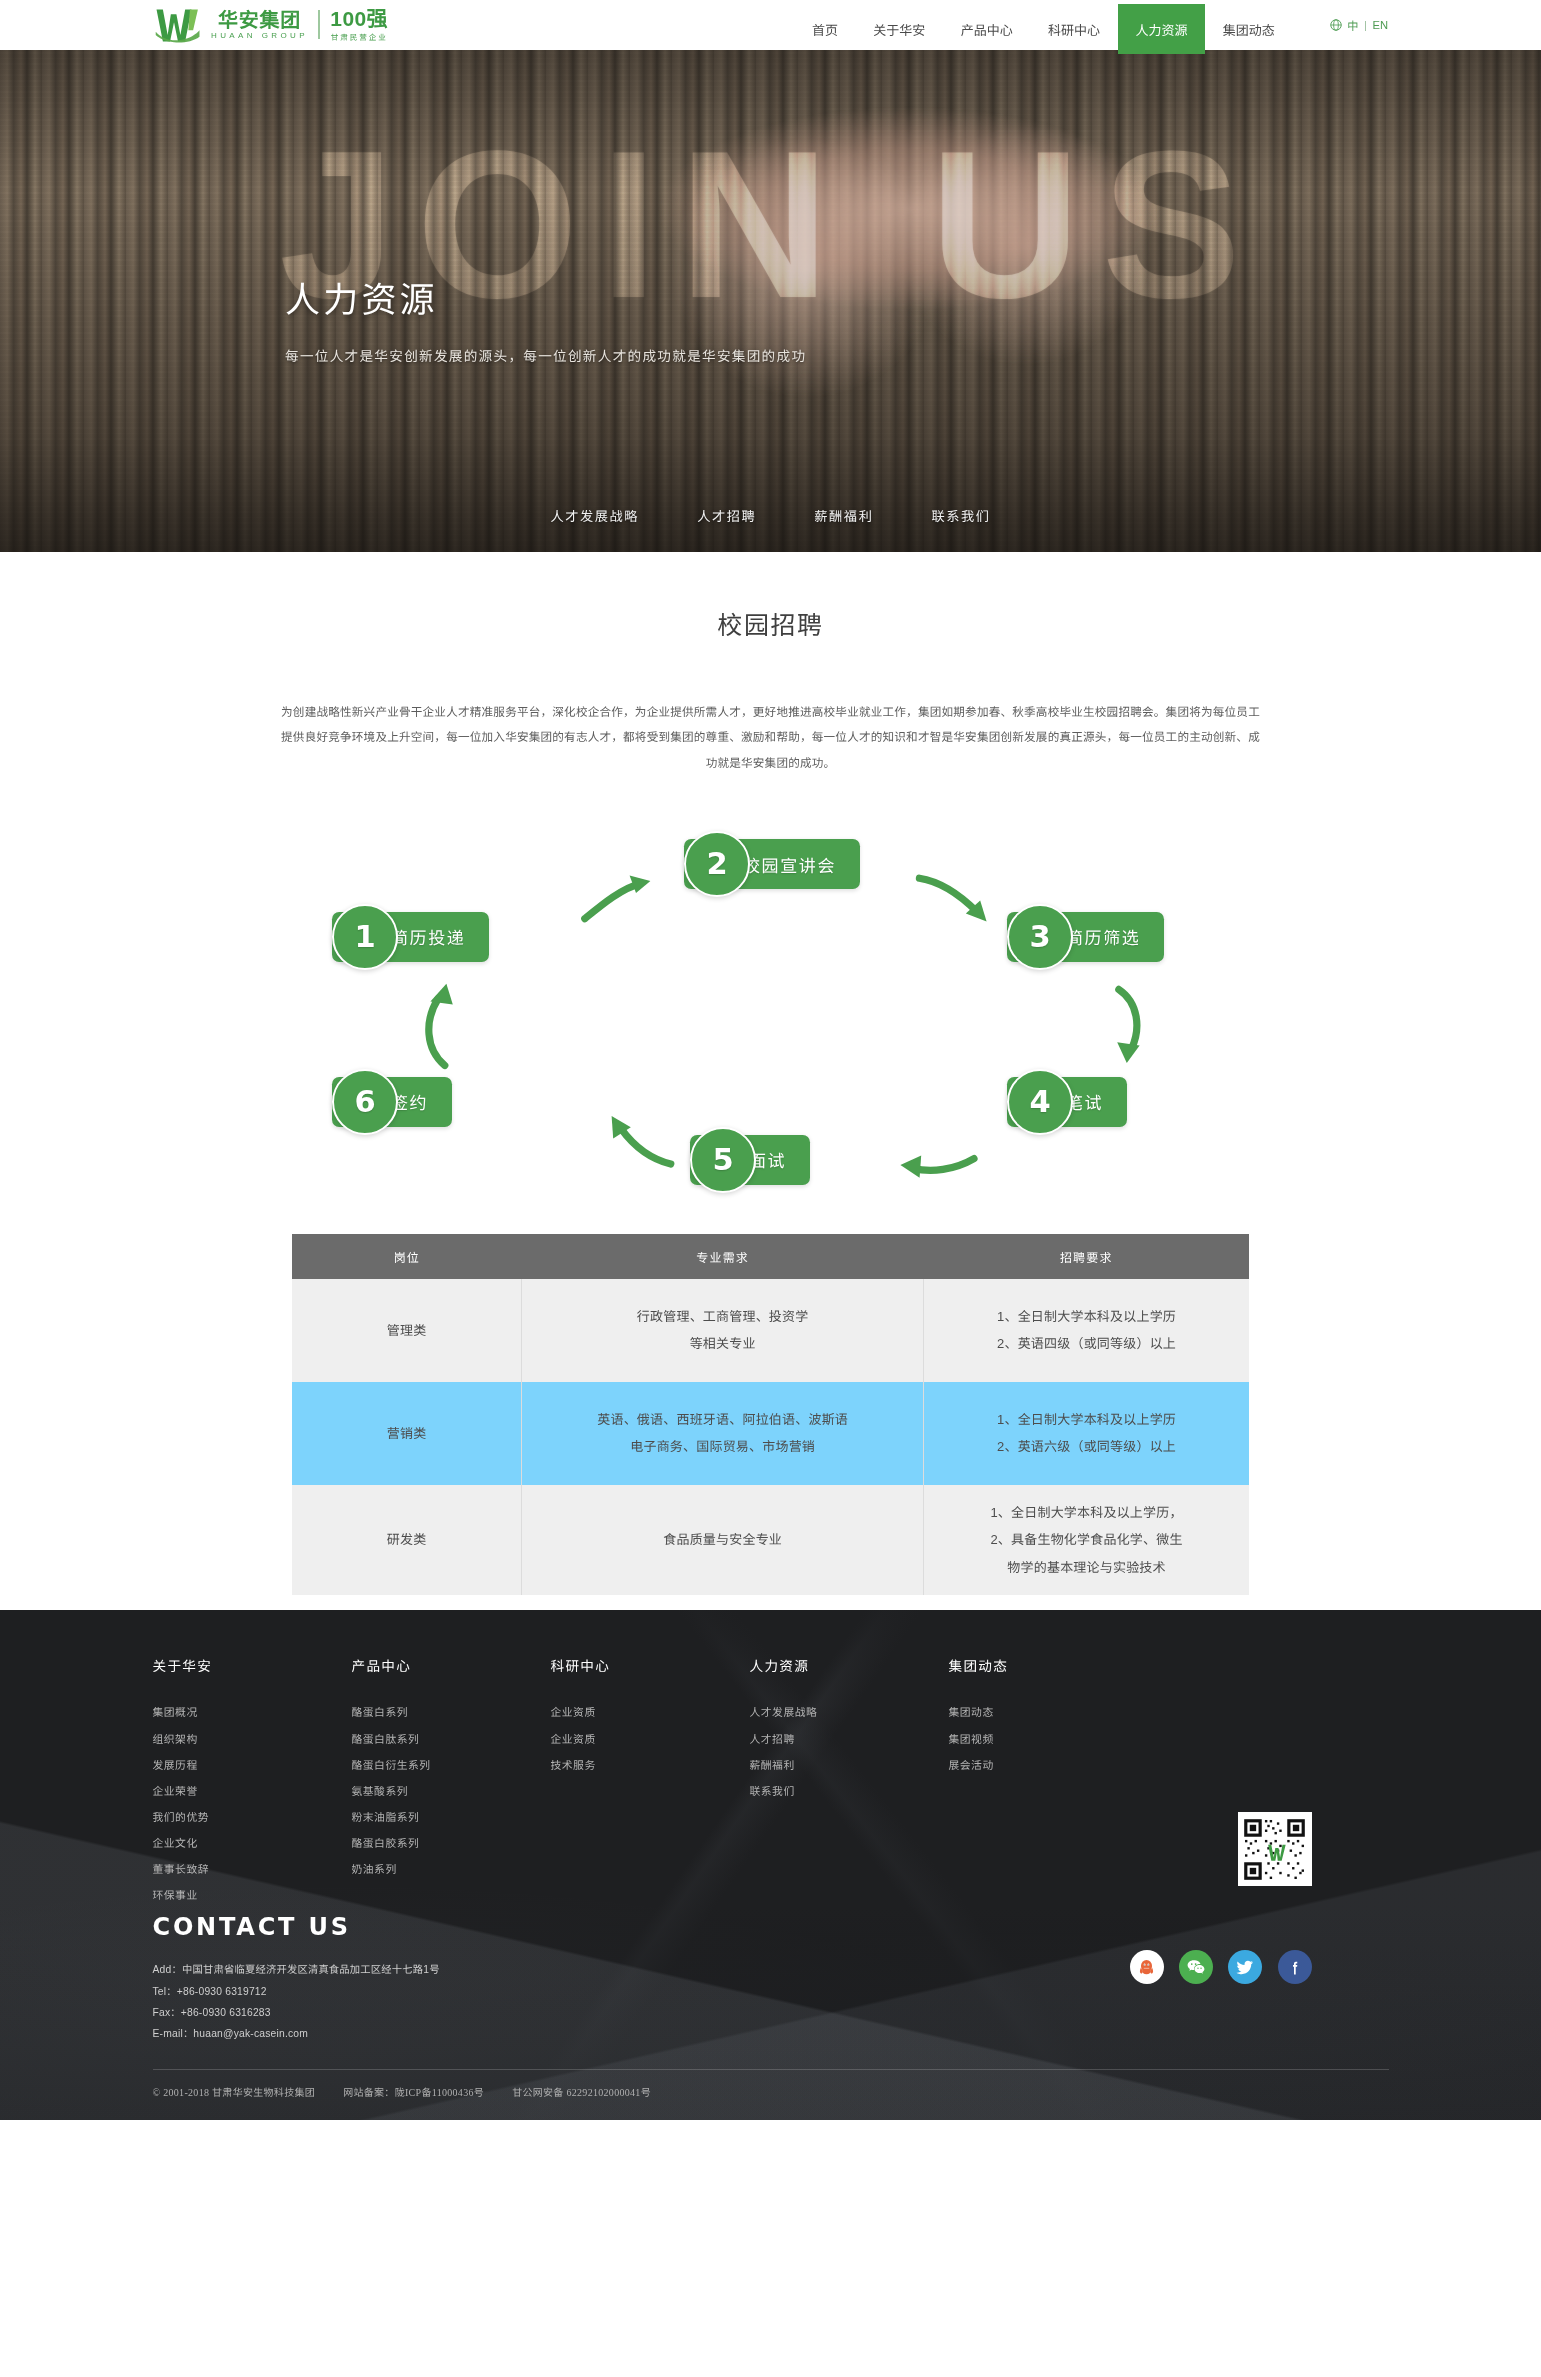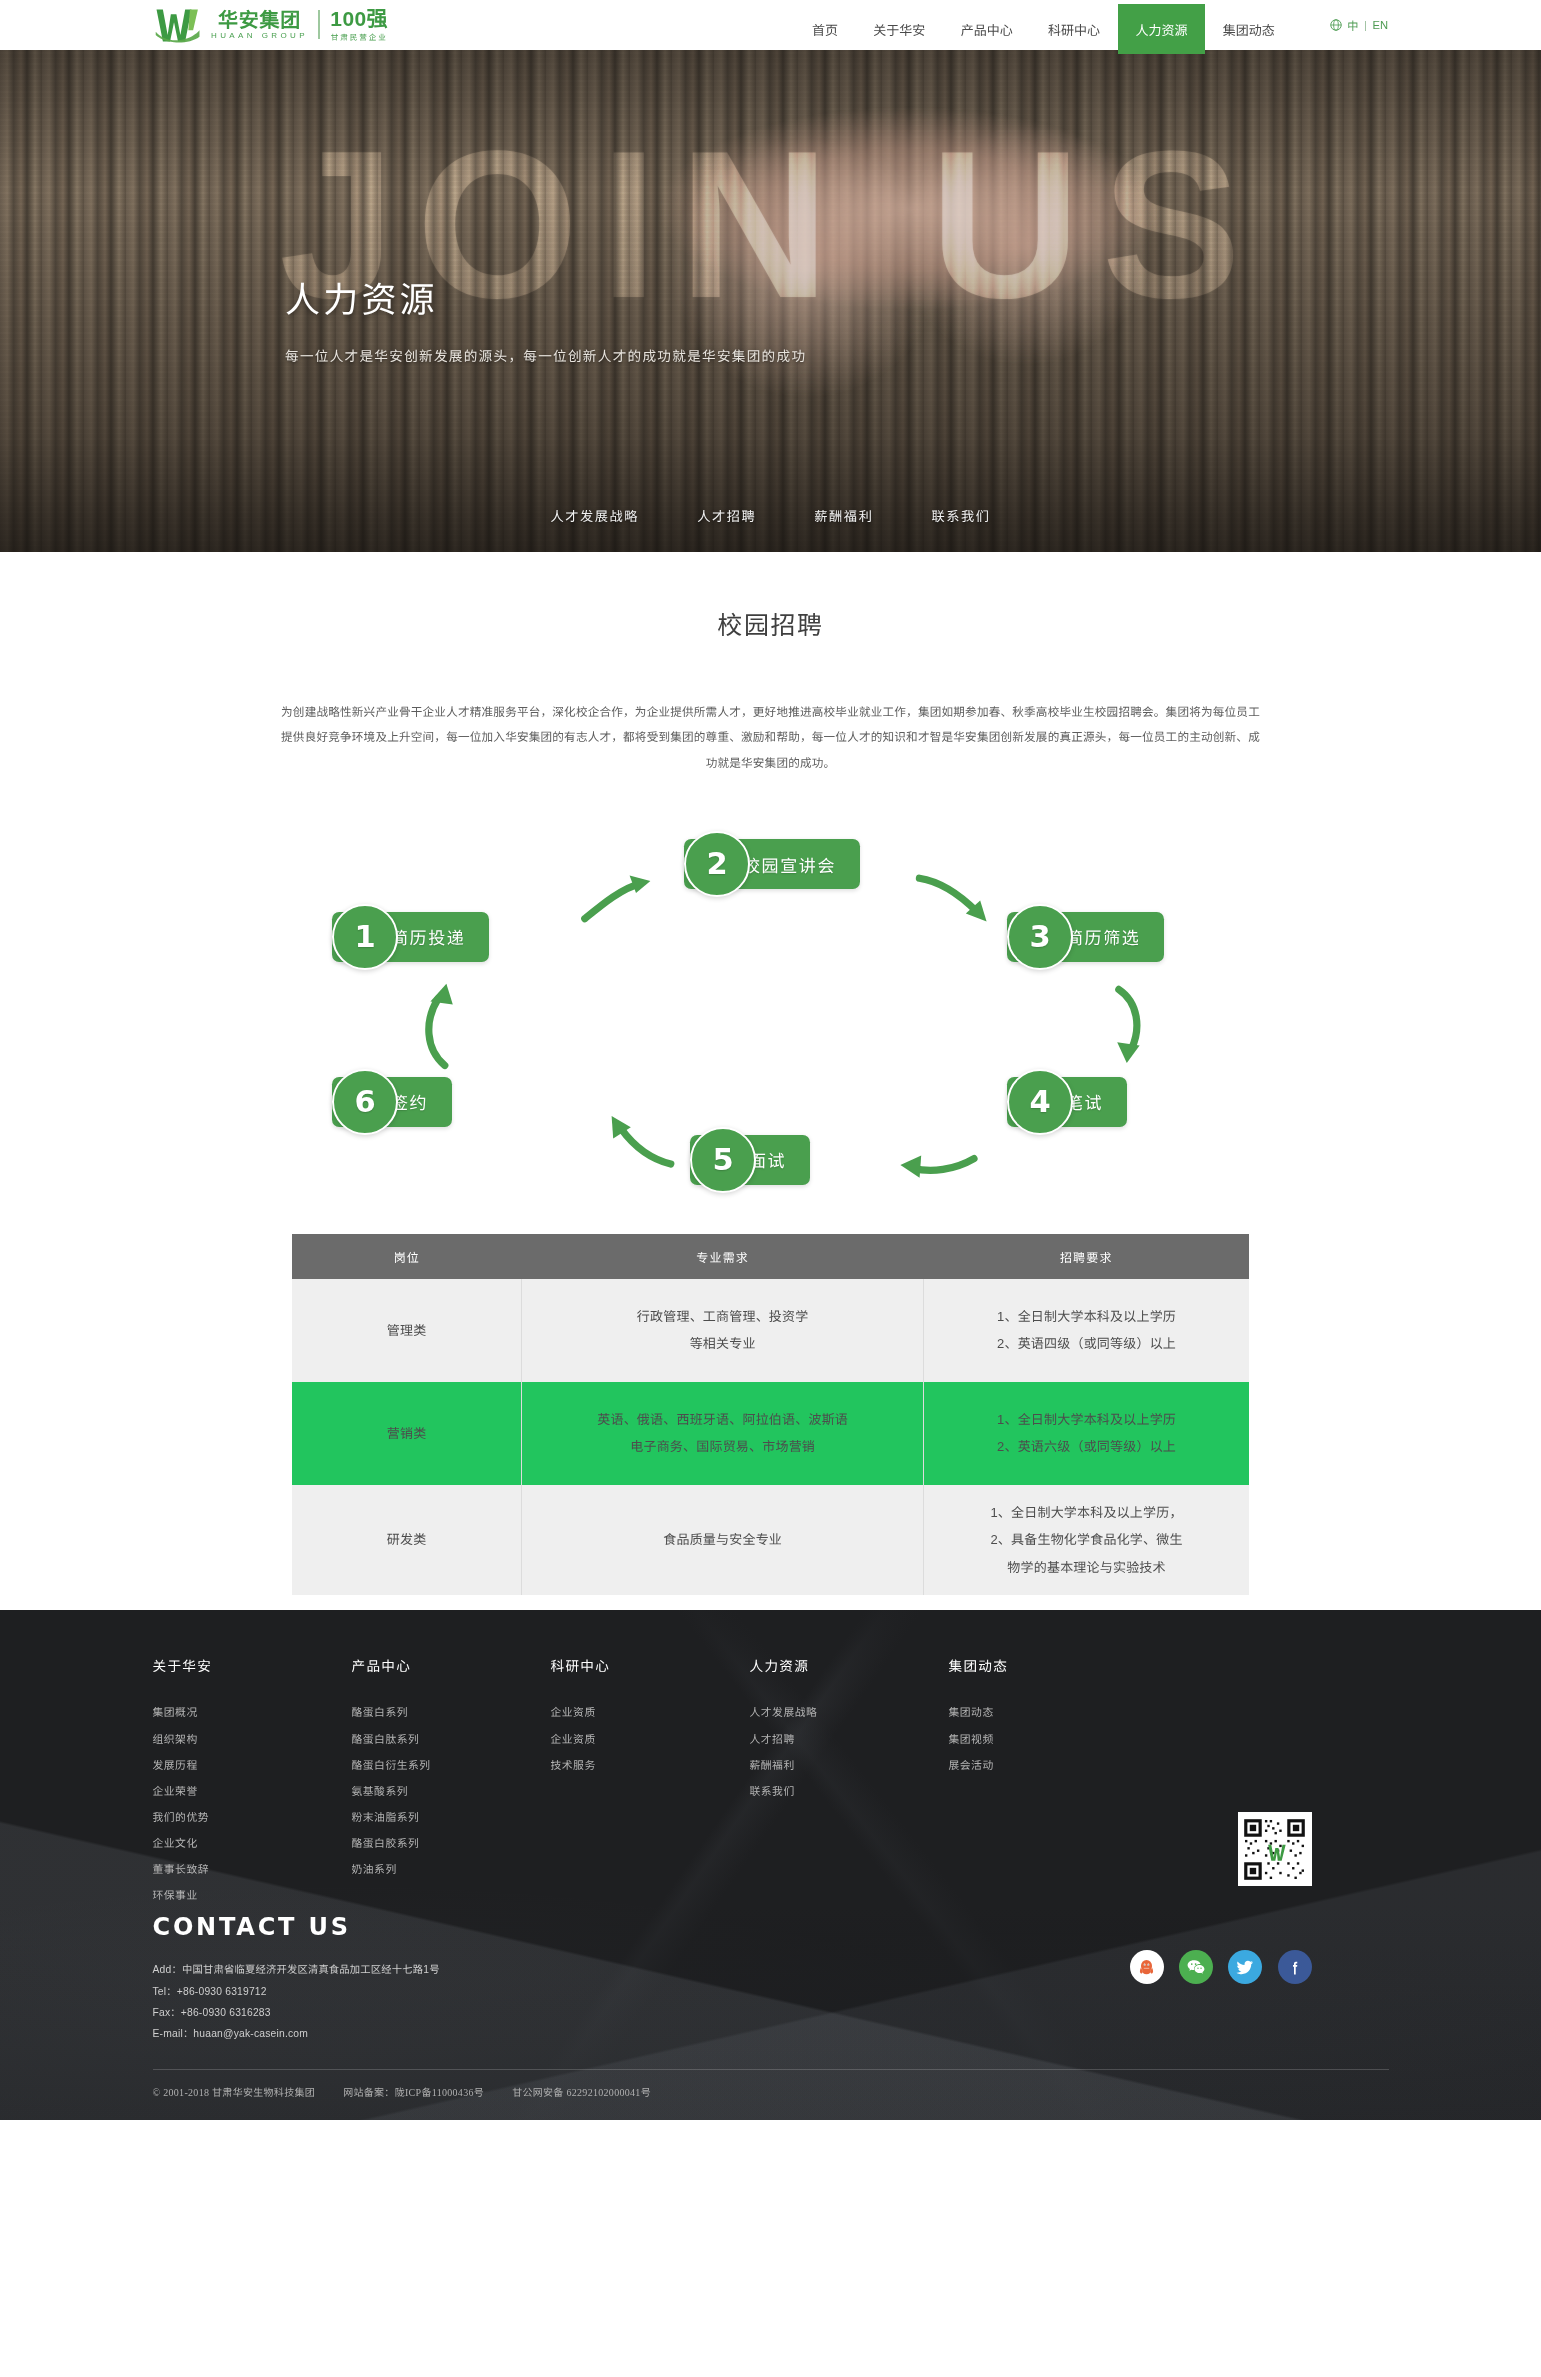--- a/index.html
+++ b/index.html
@@ -132,21 +132,21 @@
   .jtable { width:100%; border-collapse:collapse; }
   .jtable thead th {
     background:#6b6b6b; color:#fff; font-size:12px; font-weight:normal;
     height:45px; letter-spacing:1.2px;
   }
   .jtable tbody td {
     background:#efefef; font-size:13px; color:#4d4d4d; line-height:2.1;
     text-align:center; vertical-align:middle; height:103px; padding:14.4px 11.2px;
     letter-spacing:0.2px;
   }
-  .jtable tbody tr.alt td { background:#22c55e; }
+  .jtable tbody tr.alt td { background:#7dd3fc; }
   .jtable tbody td.c-major { border-left:0.8px solid #dcdcdc; border-right:0.8px solid #dcdcdc; }
   .col-pos { width:24%; }
   .col-major { width:42%; }
   .col-req { width:34%; }
   .cell-line { display:block; }
   .req-cell { text-align:center; }
 
   
   .footer {
     position:relative; background:#1e1f21; color:#c9c9c9;

